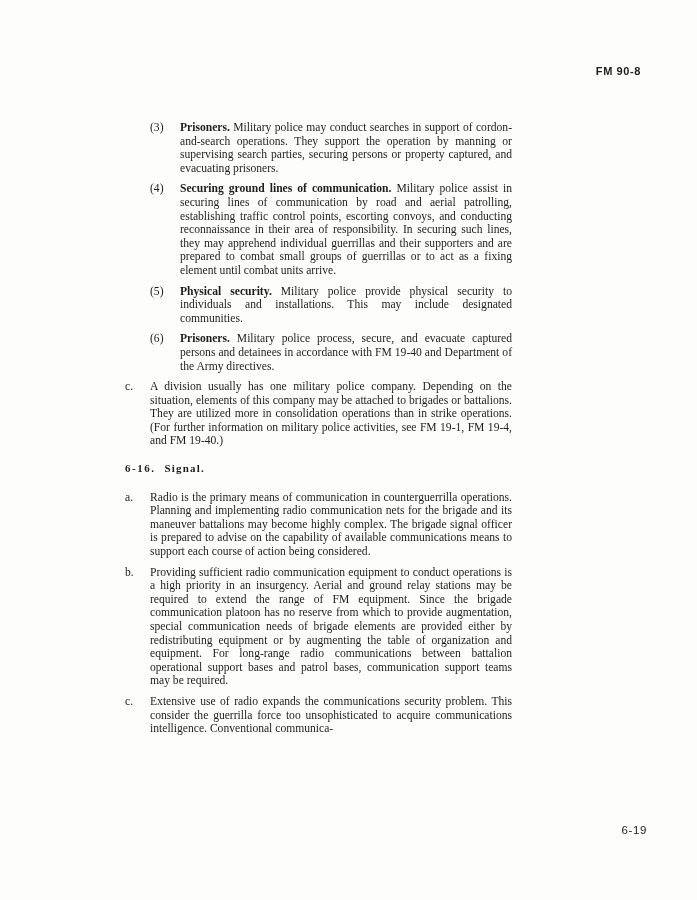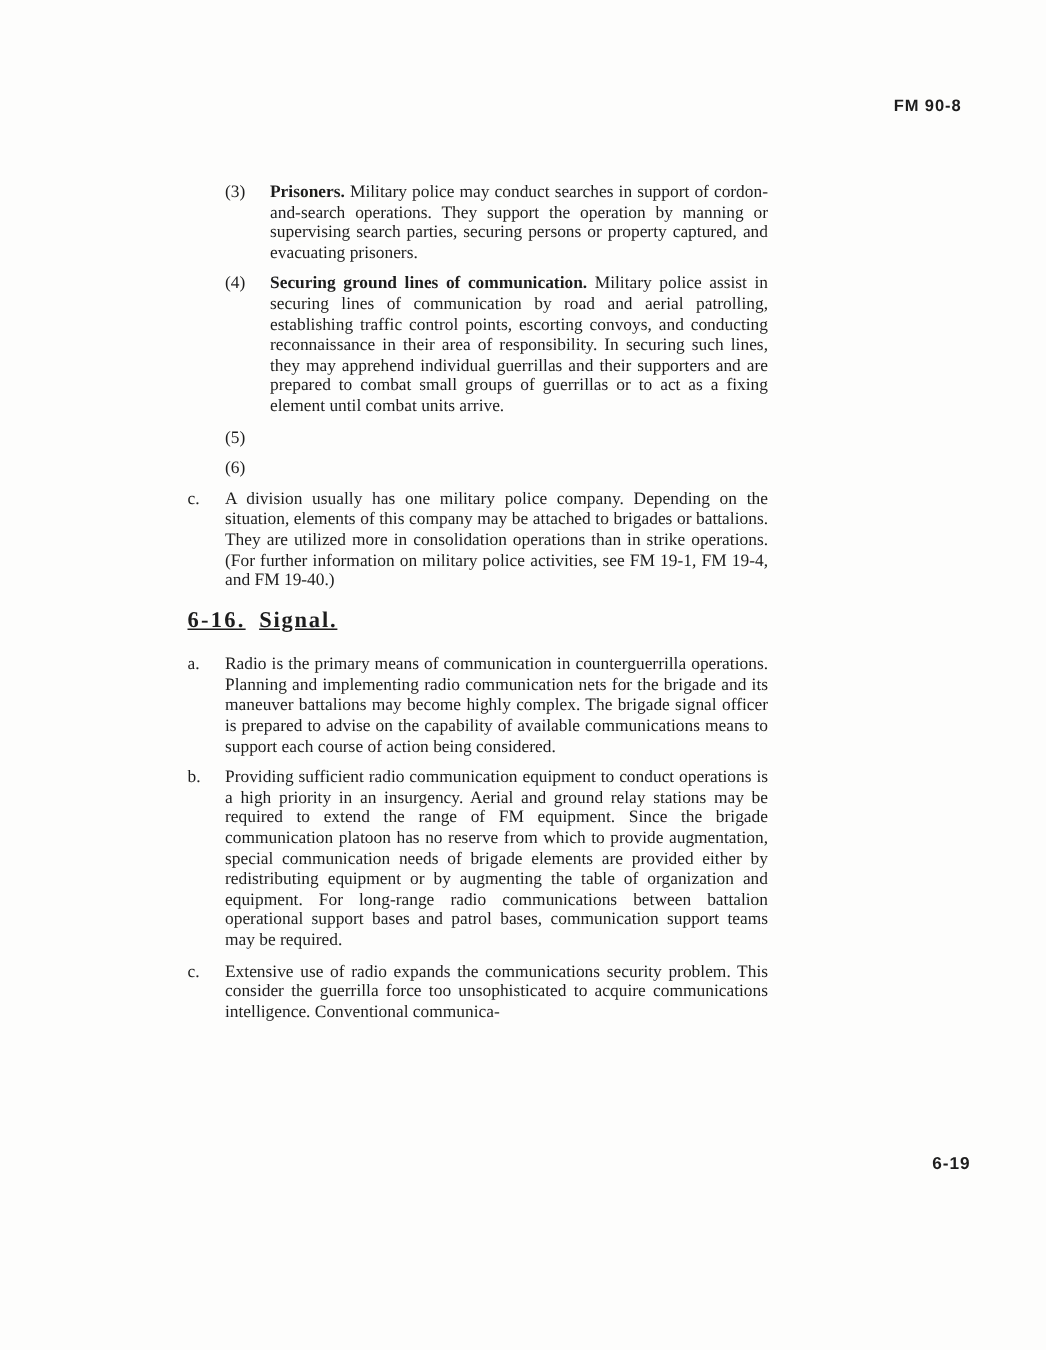--- a/index.html
+++ b/index.html
@@ -20,24 +20,24 @@
     position: absolute;
     top: 65px;
     right: 56px;
     font-family: "Liberation Sans", sans-serif;
     font-weight: bold;
     font-size: 11px;
     letter-spacing: 0.6px;
   }
   .ftr {
     position: absolute;
-    top: 770px;
+    top: 824px;
     right: 50px;
     font-family: "Liberation Sans", sans-serif;
-    font-weight: bold;
+    font-weight: normal;
     font-size: 11.5px;
     letter-spacing: 0.6px;
   }
   .content {
     position: absolute;
     left: 125px;
     top: 121px;
     width: 387px;
     font-size: 11.6px;
     line-height: 13.6px;
@@ -57,24 +57,23 @@
     flex: 0 0 25px;
   }
   .bodytext {
     flex: 1;
   }
   .lead {
     font-weight: bold;
   }
   .heading {
     font-weight: bold;
-    font-size: 15px;
+    font-size: 11px;
     text-align: left;
     margin: 14px 0 15px 0;
-    text-decoration: underline;
   }
   .heading .hnum {
     letter-spacing: 1.5px;
   }
   .heading .htitle {
     margin-left: 9px;
     letter-spacing: 1.2px;
   }
 </style>
 </head>
@@ -91,24 +90,26 @@
       <span class="bodytext"><b class="lead">Prisoners.</b> <span>Military police may conduct searches in support of cordon-and-search operations. They support the operation by manning or supervising search parties, securing persons or property captured, and evacuating prisoners.</span></span>
     </div>
 
     <div class="item sub">
       <span class="num">(4)</span>
       <span class="bodytext"><b class="lead">Securing ground lines of communication.</b> <span>Military police assist in securing lines of communication by road and aerial patrolling, establishing traffic control points, escorting convoys, and conducting reconnaissance in their area of responsibility. In securing such lines, they may apprehend individual guerrillas and their supporters and are prepared to combat small groups of guerrillas or to act as a fixing element until combat units arrive.</span></span>
     </div>
 
     <div class="item sub">
       <span class="num">(5)</span>
+      <span class="bodytext"><b class="lead">Physical security.</b> <span>Military police provide physical security to individuals and installations. This may include designated communities.</span></span>
     </div>
 
     <div class="item sub">
       <span class="num">(6)</span>
+      <span class="bodytext"><b class="lead">Prisoners.</b> <span>Military police process, secure, and evacuate captured persons and detainees in accordance with FM 19-40 and Department of the Army directives.</span></span>
     </div>
 
     <div class="item">
       <span class="lbl">c.</span>
       <span class="bodytext">A division usually has one military police company. Depending on the situation, elements of this company may be attached to brigades or battalions. They are utilized more in consolidation operations than in strike operations. (For further information on military police activities, see FM 19-1, FM 19-4, and FM 19-40.)</span>
     </div>
 
     <div class="heading">
       <span class="hnum">6-16.</span><span class="htitle">Signal.</span>
     </div>

